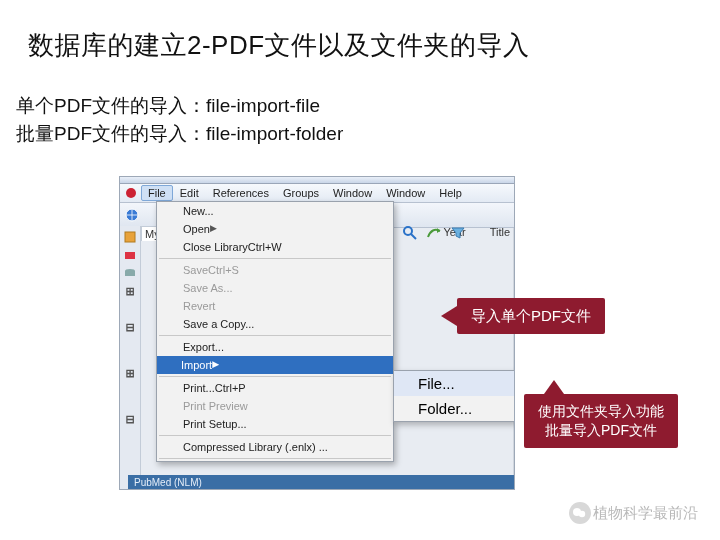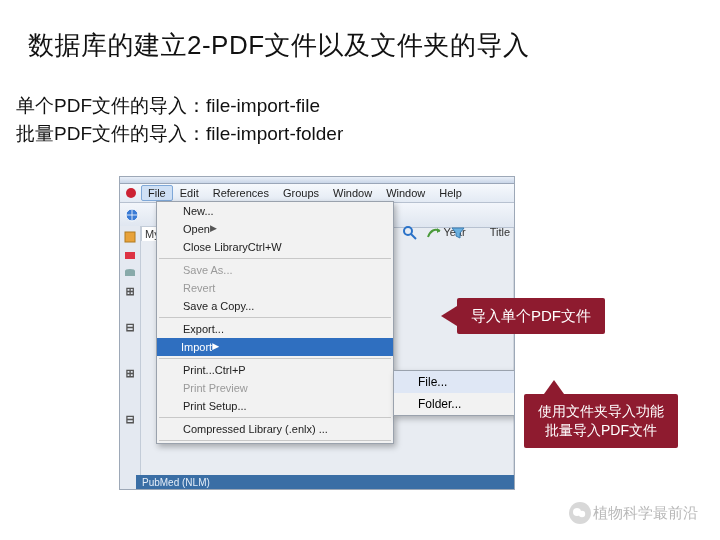--- a/index.html
+++ b/index.html
@@ -103,26 +103,26 @@
   .file-menu .row.highlight { background:#2f6fc0; color:#fff;padding-left:24px; }
   .file-menu .row.highlight .arrow { color:#fff; }
   .submenu {
     position:absolute;
     top: 193px;
     left: 273px;
     width: 120px;
     background:#f2f2f2;
     border:1px solid #9aa2ad;
     box-shadow: 2px 3px 6px rgba(0,0,0,.25);
-    font-size:12px;
+    font-size:15px;
   }
   .submenu .row { padding:4px 10px 4px 24px; position:relative; }
   .submenu .row.hover { background:#dfe7f5; }
   .status-strip {
-    position:absolute; bottom:0; left:16px; right:0; height:14px;
+    position:absolute; bottom:0; left:8px; right:0; height:14px;
     background:#3a6ea5; color:#e4edf8; font-size:10px;
     display:flex; align-items:center; padding:0 6px; gap:6px;
   }
   .callout {
     position:absolute;
     background:#8e1b2f;
     color:#fff;
     font-size:15px;
     padding:8px 14px;
     border-radius:2px;
@@ -230,20 +230,24 @@
     <div class="row">
         <span>Open</span>
         <span class="arrow">▶</span>
       </div>
     <div class="row">
         <span>Close Library</span>
         <span>Ctrl+W</span>
       </div>
     <div class="sep"></div>
     <div class="row disabled">
+        <span>Save</span>
+        <span>Ctrl+S</span>
+      </div>
+    <div class="row disabled">
         <span>Save As...</span>
       </div>
     <div class="row disabled">
         <span>Revert</span>
       </div>
     <div class="row">
         <span>Save a Copy...</span>
       </div>
     <div class="sep"></div>
     <div class="row">

